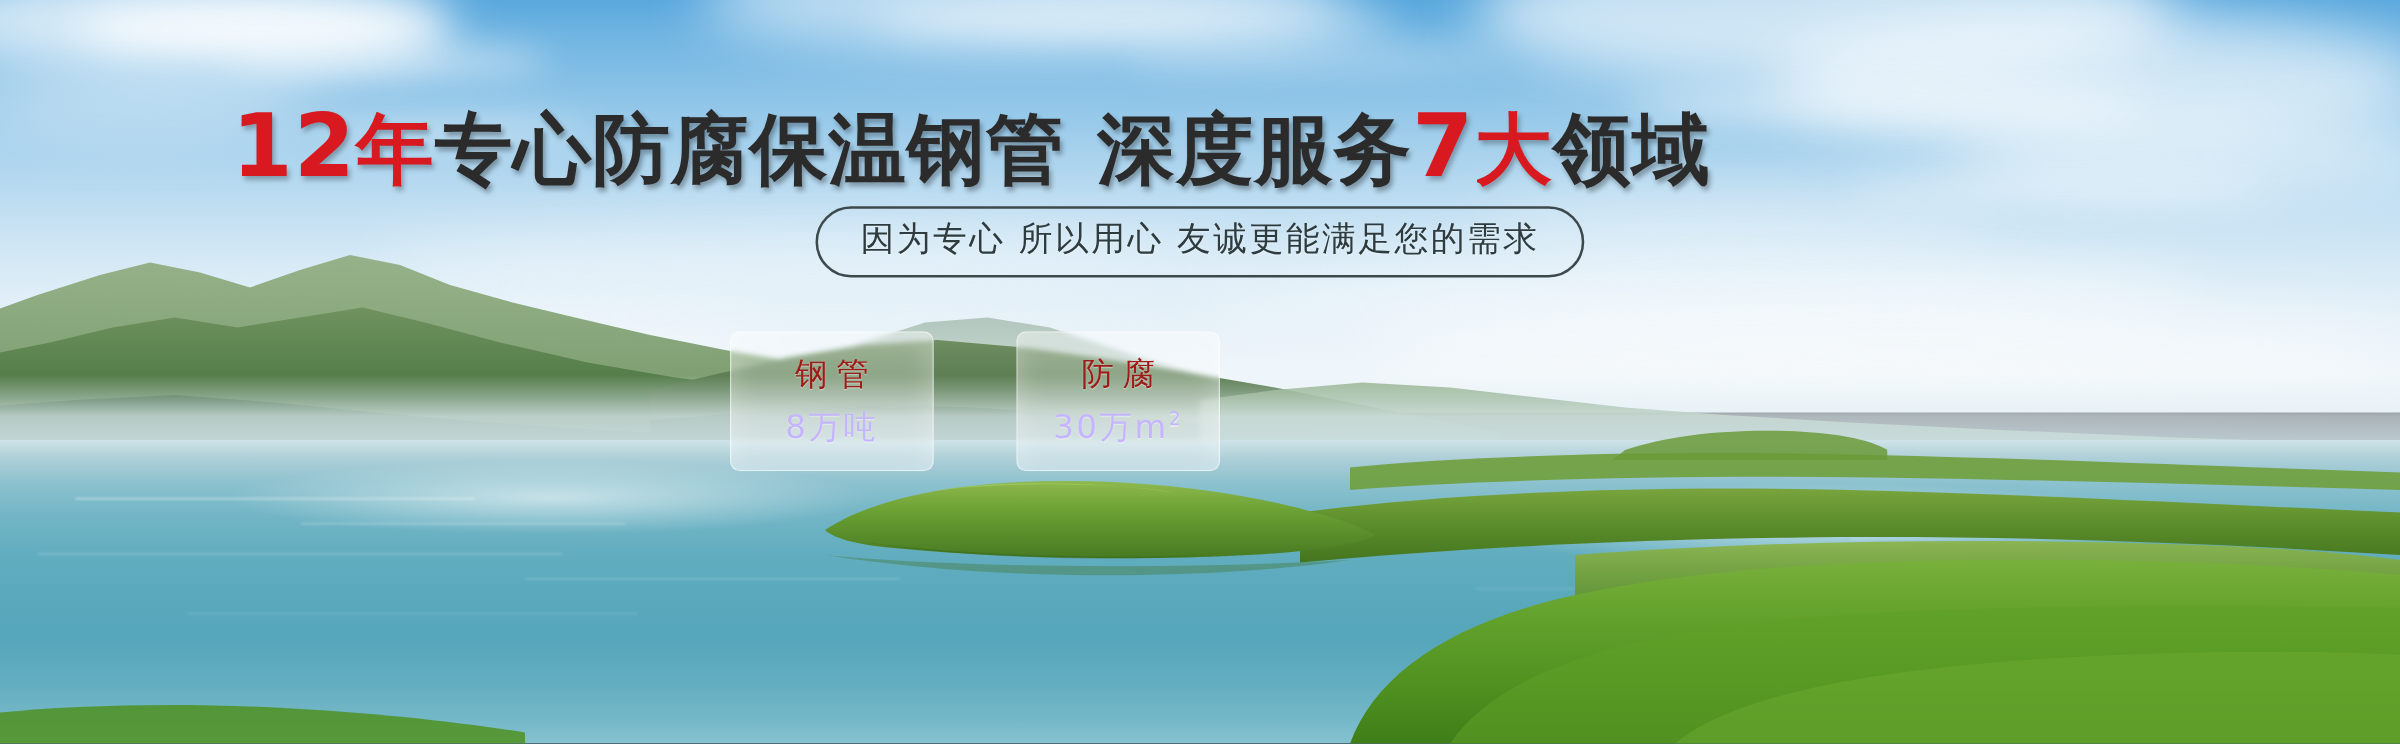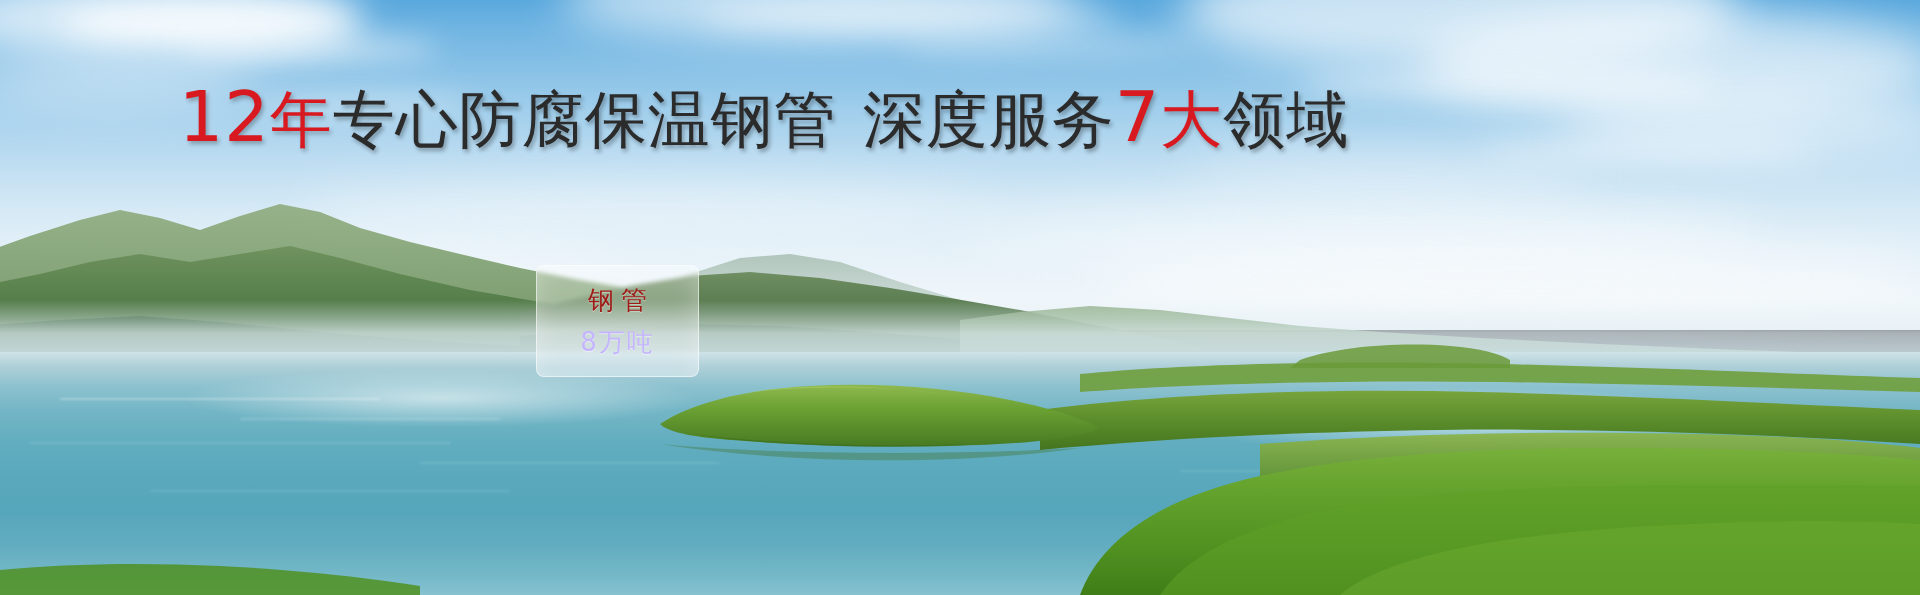--- a/index.html
+++ b/index.html
@@ -107,25 +107,26 @@
 
   
   .headline {
     position: absolute;
     left: 0;
     top: 86px;
     width: 1528px;
     text-align: center;
     font-size: 62px;
     line-height: 62px;
-    font-weight: 400;
+    font-weight: 700;
     letter-spacing: 1px;
     white-space: nowrap;
     color: #2b2b2b;
     text-shadow: 2px 3px 4px rgba(0,0,0,0.32);
+    padding-left: 13px;
   }
   .headline .red {
     color: #d81920;
     text-shadow: 2px 3px 4px rgba(0,0,0,0.28);
   }
   .headline .num {
     font-size: 70px;
   }
   .headline .gap {
     display: inline-block;
@@ -166,20 +167,21 @@
     border-radius: 8px;
     border: 1px solid rgba(255,255,255,0.62);
     background: rgba(255,255,255,0.30);
     backdrop-filter: blur(2px);
     box-shadow: inset 0 0 24px rgba(255,255,255,0.28);
     display: flex;
     flex-direction: column;
     align-items: center;
     justify-content: center;
     overflow: hidden;
+    margin-left: 48px;
   }
   .card-title {
     font-size: 26px;
     line-height: 30px;
     letter-spacing: 7px;
     text-indent: 7px;
     color: #9e1b18;
     font-weight: 500;
     margin-bottom: 12px;
     text-shadow: 0 1px 1px rgba(255,255,255,0.5);
@@ -352,27 +354,34 @@
   </svg>
 
   <svg class="land" style="left:0; top:540px; width:420px; height:55px;" viewBox="0 0 420 55" preserveAspectRatio="none">
     <path d="M0,55 L0,30 C60,24 140,22 220,26 C300,30 370,38 420,46 L420,55 Z" fill="#4f9020" opacity="0.85"></path>
   </svg>
 
   <div class="headline">
     <span class="red num">12</span><span class="red">年</span><span>专心防腐保温钢管</span><span class="gap"></span><span>深度服务</span><span class="red num">7</span><span class="red">大</span><span>领域</span>
   </div>
 
+  <div class="subpill">因为专心 所以用心 友诚更能满足您的需求</div>
 
   <div class="cards">
 
     <div class="card">
       <div class="card-title">钢管</div>
       <div class="card-value">
         <span>8万吨</span>
       </div>
     </div>
 
+    <div class="card">
+      <div class="card-title">防腐</div>
+      <div class="card-value">
+        <span>30万m</span><sup>2</sup>
+      </div>
+    </div>
 
 
   </div>
 
 </div>
 
 </body></html>

